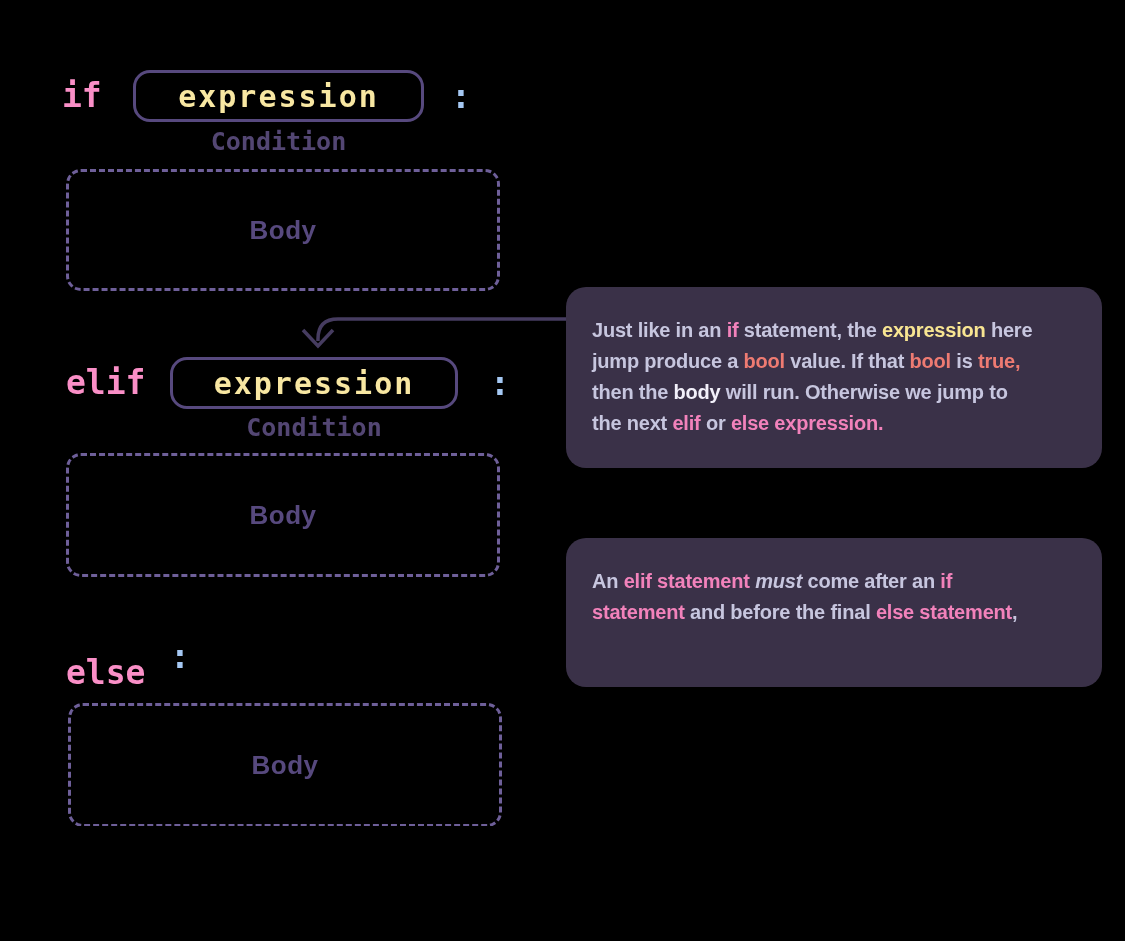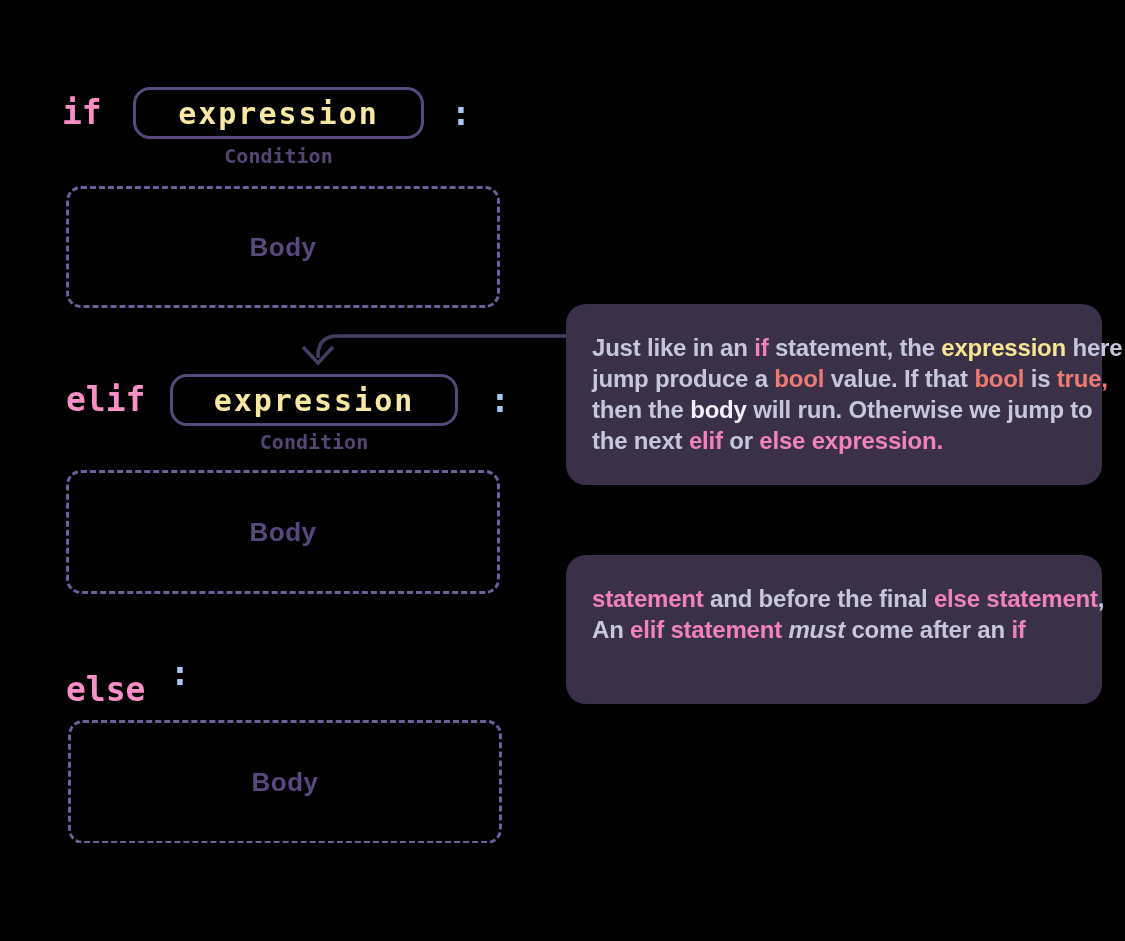--- a/index.html
+++ b/index.html
@@ -20,21 +20,20 @@
     --tooltip_white:#F2F0FA;
   }
   * { margin:0; padding:0; box-sizing:border-box; }
   html,body { background:var(--background); }
   #canvas {
     position:relative;
     width:1125px; height:826px;
     background:var(--background);
     overflow:hidden;
     font-family:"Liberation Sans", sans-serif;
-    margin-top:17px;
   }
   .mono { font-family:"DejaVu Sans Mono", monospace; font-weight:700; }
 
   .keyword {
     position:absolute;
     font-size:33px; line-height:1;
     color:var(--keyword_pink);
   }
   .colon {
     position:absolute;
@@ -48,21 +47,21 @@
     display:flex; align-items:center; justify-content:center;
   }
   .expr-box .expr-text {
     font-size:30px;
     letter-spacing:2px;
     color:var(--expression_yellow);
   }
   .condition {
     position:absolute;
     text-align:center;
-    font-size:20px;
+    font-size:25px;
     color:var(--condition_purple);
   }
   .body-box {
     position:absolute;
     border:3px dashed var(--body_border);
     border-radius:15px;
     display:flex; align-items:center; justify-content:center;
   }
   .body-box .body-text {
     font-size:26px; font-weight:700;
@@ -73,21 +72,21 @@
 
   .tooltip {
     position:absolute;
     background:var(--tooltip_bg);
     border-radius:20px;
     padding:28px 26px 24px 26px;
     width:536px;
   }
   .tt-line {
     white-space:nowrap;
-    font-size:24px; font-weight:700;
+    font-size:20px; font-weight:700;
     line-height:31px;
     letter-spacing:-0.2px;
     color:var(--tooltip_text);
   }
   .run-d     { color:var(--tooltip_text); }
   .run-pink  { color:var(--tooltip_pink); }
   .run-yellow{ color:var(--tooltip_yellow); }
   .run-red   { color:var(--tooltip_red); }
   .run-white { color:var(--tooltip_white); }
   .run-i     { color:var(--tooltip_text); font-style:italic; }
@@ -149,17 +148,17 @@
   </div>
 
   <div class="tooltip" id="tooltip-1">
       <div class="tt-line"><span class="run-d">Just like in an </span><span class="run-pink">if</span><span class="run-d"> statement, the </span><span class="run-yellow">expression</span><span class="run-d"> here</span></div>
       <div class="tt-line"><span class="run-d">jump produce a </span><span class="run-red">bool</span><span class="run-d"> value. If that </span><span class="run-red">bool</span><span class="run-d"> is </span><span class="run-red">true,</span></div>
       <div class="tt-line"><span class="run-d">then the </span><span class="run-white">body</span><span class="run-d"> will run. Otherwise we jump to</span></div>
       <div class="tt-line"><span class="run-d">the next </span><span class="run-pink">elif</span><span class="run-d"> or </span><span class="run-pink">else expression.</span></div>
     </div>
 
   <div class="tooltip" id="tooltip-2">
+      <div class="tt-line"><span class="run-d">An </span><span class="run-pink">elif statement</span><span class="run-d"> </span><span class="run-i">must</span><span class="run-d"> come after an </span><span class="run-pink">if</span></div>
       <div class="tt-line"><span class="run-pink">statement</span><span class="run-d"> and before the final </span><span class="run-pink">else statement</span><span class="run-d">,</span></div>
-      <div class="tt-line"><span class="run-d">An </span><span class="run-pink">elif statement</span><span class="run-d"> </span><span class="run-i">must</span><span class="run-d"> come after an </span><span class="run-pink">if</span></div>
     </div>
 
 </div>
 
 </body></html>

